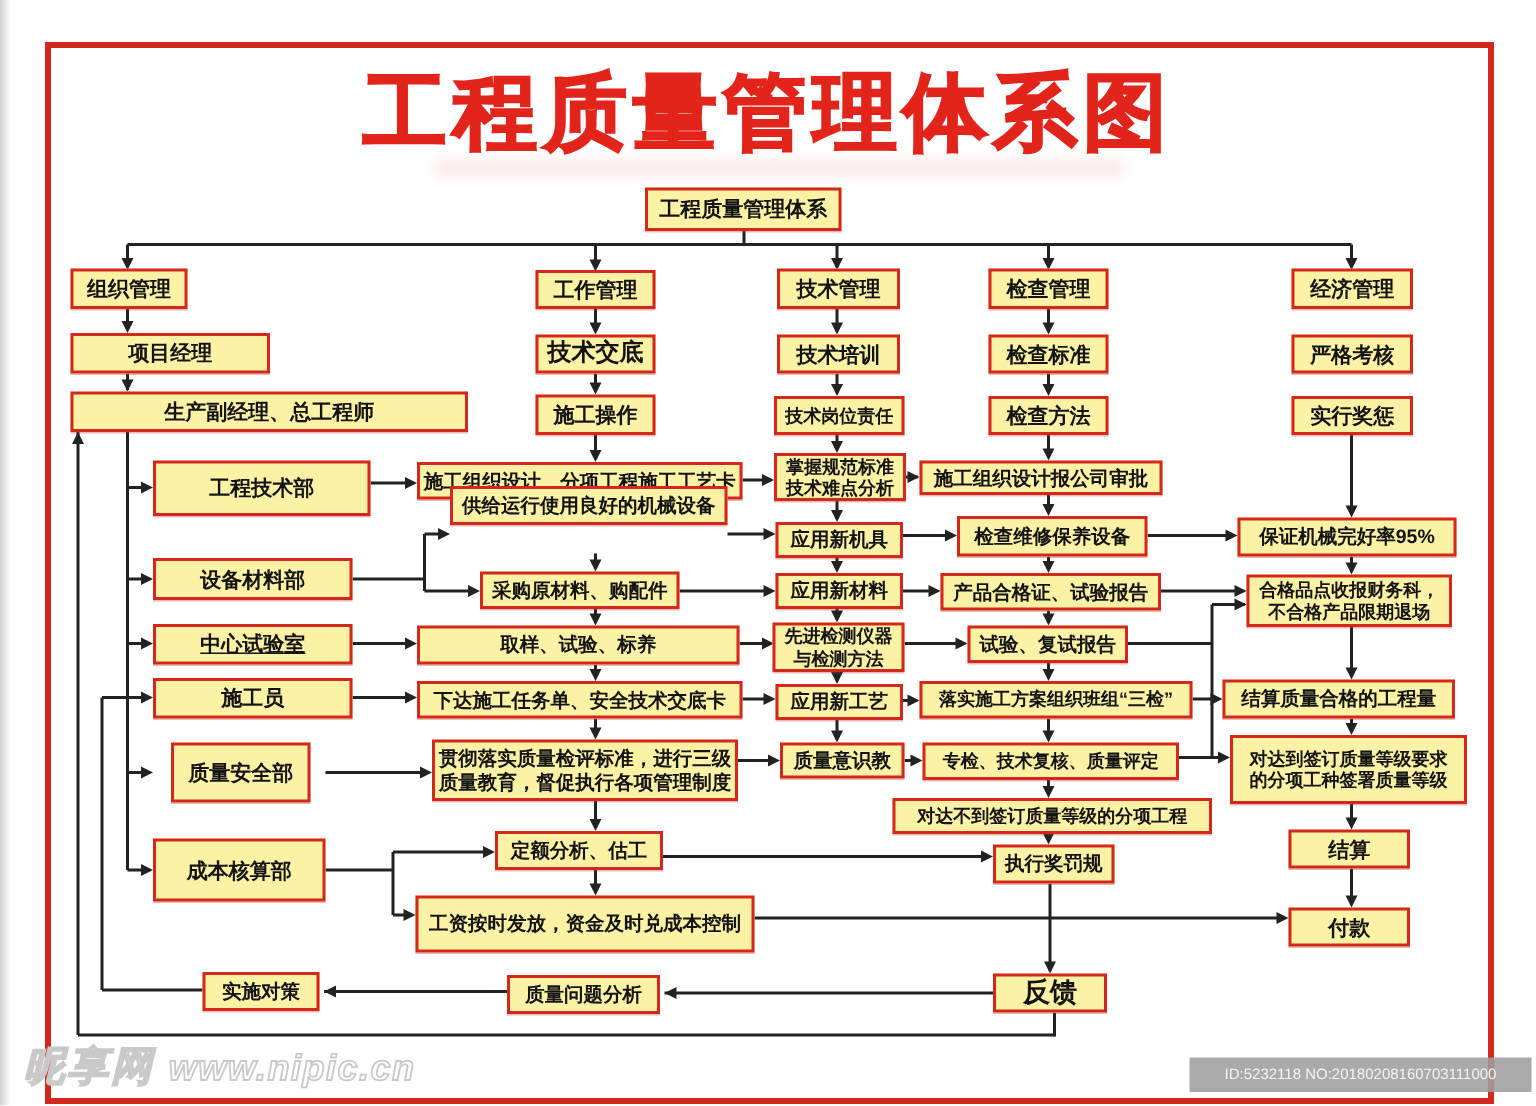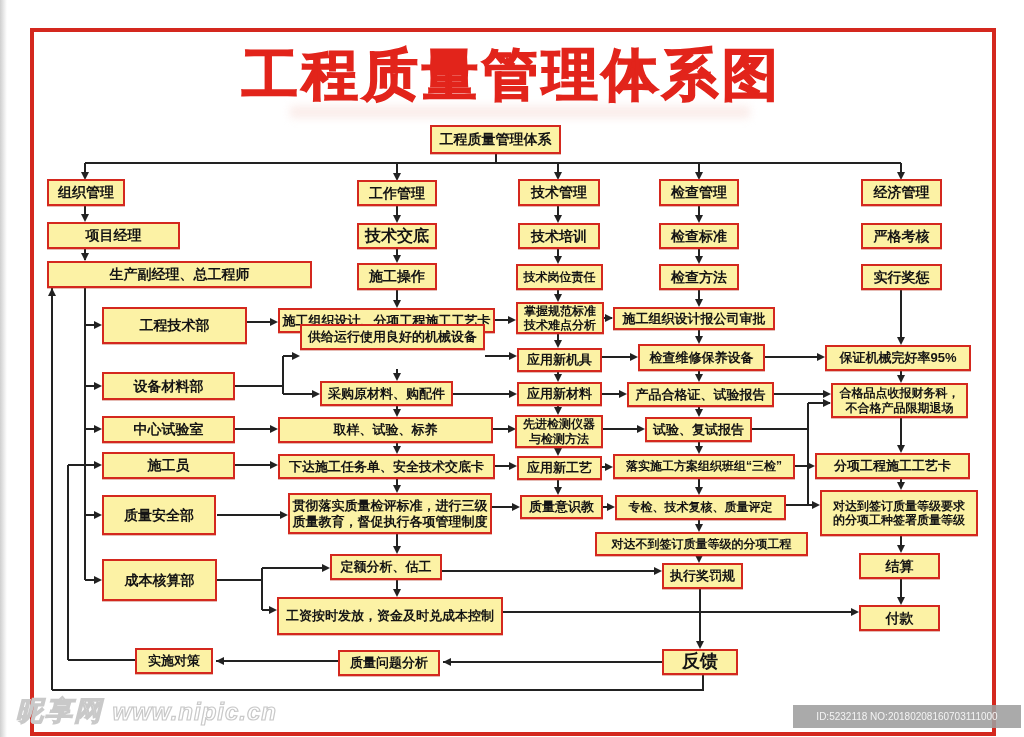--- a/index.html
+++ b/index.html
@@ -213,23 +213,23 @@
       <div class="node" style="left: 430px; top: 125px; width: 131px; height: 29px; font-size: 14px;">工程质量管理体系</div>
       <div class="node" style="left: 47px; top: 179px; width: 78px; height: 27px; font-size: 14px;">组织管理</div>
       <div class="node" style="left: 357px; top: 180px; width: 80px; height: 26px; font-size: 14px;">工作管理</div>
       <div class="node" style="left: 518px; top: 179px; width: 82px; height: 27px; font-size: 14px;">技术管理</div>
       <div class="node" style="left: 659px; top: 179px; width: 80px; height: 27px; font-size: 14px;">检查管理</div>
       <div class="node" style="left: 861px; top: 179px; width: 81px; height: 27px; font-size: 14px;">经济管理</div>
       <div class="node" style="left: 47px; top: 222px; width: 133px; height: 27px; font-size: 14px;">项目经理</div>
       <div class="node" style="left: 47px; top: 261px; width: 265px; height: 27px; font-size: 14px;">生产副经理、总工程师</div>
       <div class="node" style="left: 102px; top: 307px; width: 145px; height: 37px; font-size: 14px;">工程技术部</div>
       <div class="node" style="left: 102px; top: 372px; width: 133px; height: 28px; font-size: 14px;">设备材料部</div>
-      <div class="node" style="left: 102px; top: 416px; width: 133px; height: 27px; font-size: 14px;">中心试验室</div>
+      <div class="node" style="left: 102px; top: 416px; width: 133px; height: 27px; font-size: 14px; text-decoration: underline;">中心试验室</div>
       <div class="node" style="left: 102px; top: 452px; width: 133px; height: 27px; font-size: 14px;">施工员</div>
-      <div class="node" style="left: 102px; top: 495px; width: 114px; height: 40px; font-size: 14px;">质量安全部</div>
+      <div class="node" style="left: 114px; top: 495px; width: 93px; height: 40px; font-size: 14px;">质量安全部</div>
       <div class="node" style="left: 102px; top: 559px; width: 115px; height: 42px; font-size: 14px;">成本核算部</div>
       <div class="node" style="left: 135px; top: 648px; width: 78px; height: 26px; font-size: 13px; text-align: center;">实施对策</div>
       <div class="node" style="left: 357px; top: 223px; width: 80px; height: 26px; font-size: 16px;">技术交底</div>
       <div class="node" style="left: 357px; top: 263px; width: 80px; height: 27px; font-size: 14px;">施工操作</div>
       <div class="node" style="left: 278px; top: 308px; width: 217px; height: 25px; font-size: 13px;">施工组织设计、分项工程施工工艺卡</div>
       <div class="node" style="left: 300px; top: 324px; width: 185px; height: 26px; font-size: 13px;">供给运行使用良好的机械设备</div>
       <div class="node" style="left: 320px; top: 381px; width: 133px; height: 25px; font-size: 13px;">采购原材料、购配件</div>
       <div class="node" style="left: 278px; top: 417px; width: 215px; height: 26px; font-size: 13px;">取样、试验、标养</div>
       <div class="node" style="left: 278px; top: 454px; width: 217px; height: 25px; font-size: 13px;">下达施工任务单、安全技术交底卡</div>
       <div class="node" style="left: 288px; top: 493px; width: 204px; height: 41px; font-size: 13px;">贯彻落实质量检评标准，进行三级
@@ -256,21 +256,21 @@
       <div class="node" style="left: 613px; top: 454px; width: 182px; height: 25px; font-size: 12px;">落实施工方案组织班组“三检”</div>
       <div class="node" style="left: 615px; top: 495px; width: 171px; height: 25px; font-size: 12px;">专检、技术复核、质量评定</div>
       <div class="node" style="left: 595px; top: 532px; width: 213px; height: 24px; font-size: 12px;">对达不到签订质量等级的分项工程</div>
       <div class="node" style="left: 662px; top: 563px; width: 81px; height: 26px; font-size: 13px;">执行奖罚规</div>
       <div class="node" style="left: 662px; top: 649px; width: 76px; height: 26px; font-size: 18px;">反馈</div>
       <div class="node" style="left: 861px; top: 223px; width: 81px; height: 26px; font-size: 14px;">严格考核</div>
       <div class="node" style="left: 861px; top: 264px; width: 81px; height: 26px; font-size: 14px;">实行奖惩</div>
       <div class="node" style="left: 825px; top: 345px; width: 146px; height: 26px; font-size: 13px;">保证机械完好率95%</div>
       <div class="node" style="left: 831px; top: 383px; width: 137px; height: 35px; font-size: 12px;">合格品点收报财务科，
 不合格产品限期退场</div>
-      <div class="node" style="left: 815px; top: 453px; width: 155px; height: 26px; font-size: 13px;">分项工程施工工艺卡</div>
+      <div class="node" style="left: 815px; top: 453px; width: 155px; height: 26px; font-size: 13px;">结算质量合格的工程量</div>
       <div class="node" style="left: 820px; top: 490px; width: 158px; height: 46px; font-size: 12px;">对达到签订质量等级要求
 的分项工种签署质量等级</div>
       <div class="node" style="left: 859px; top: 553px; width: 81px; height: 26px; font-size: 14px;">结算</div>
       <div class="node" style="left: 859px; top: 605px; width: 81px; height: 26px; font-size: 14px;">付款</div>
     </div>
   <div class="wm-left"><span>昵享网</span> <span class="url">www.nipic.cn</span></div>
   <div class="wm-bar">ID:5232118 NO:20180208160703111000</div>
 </div>
 
 </body></html>

